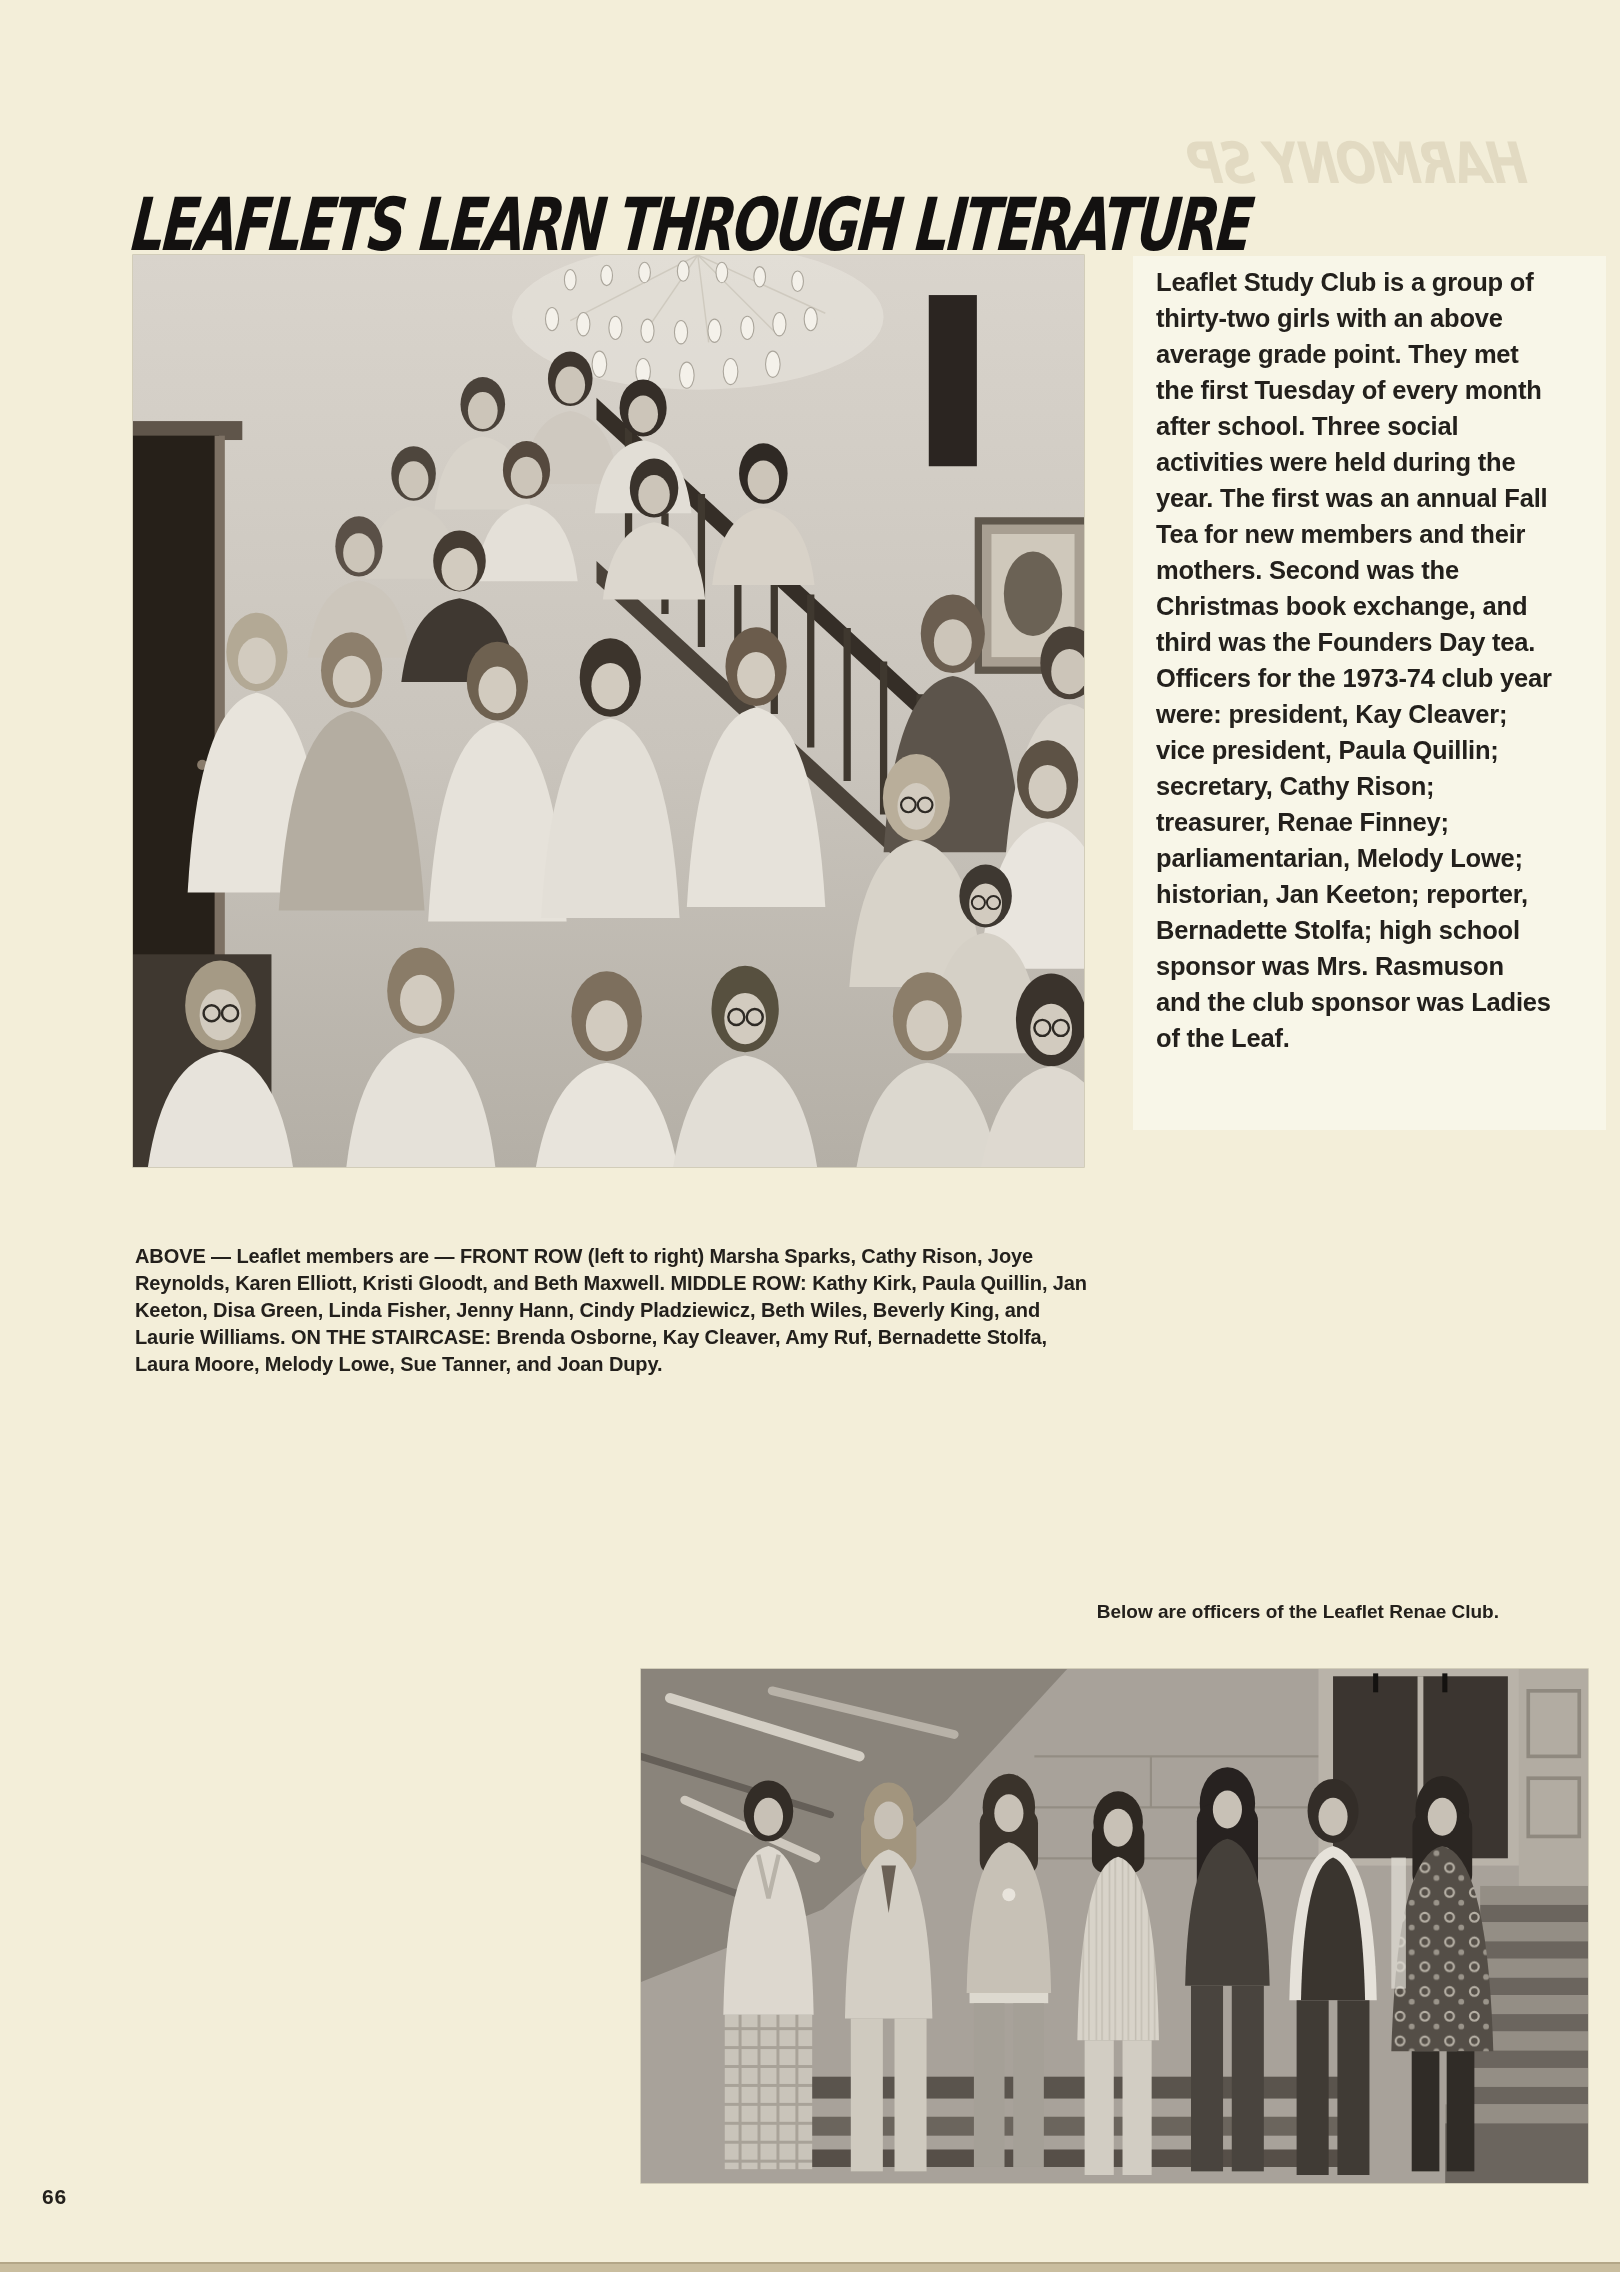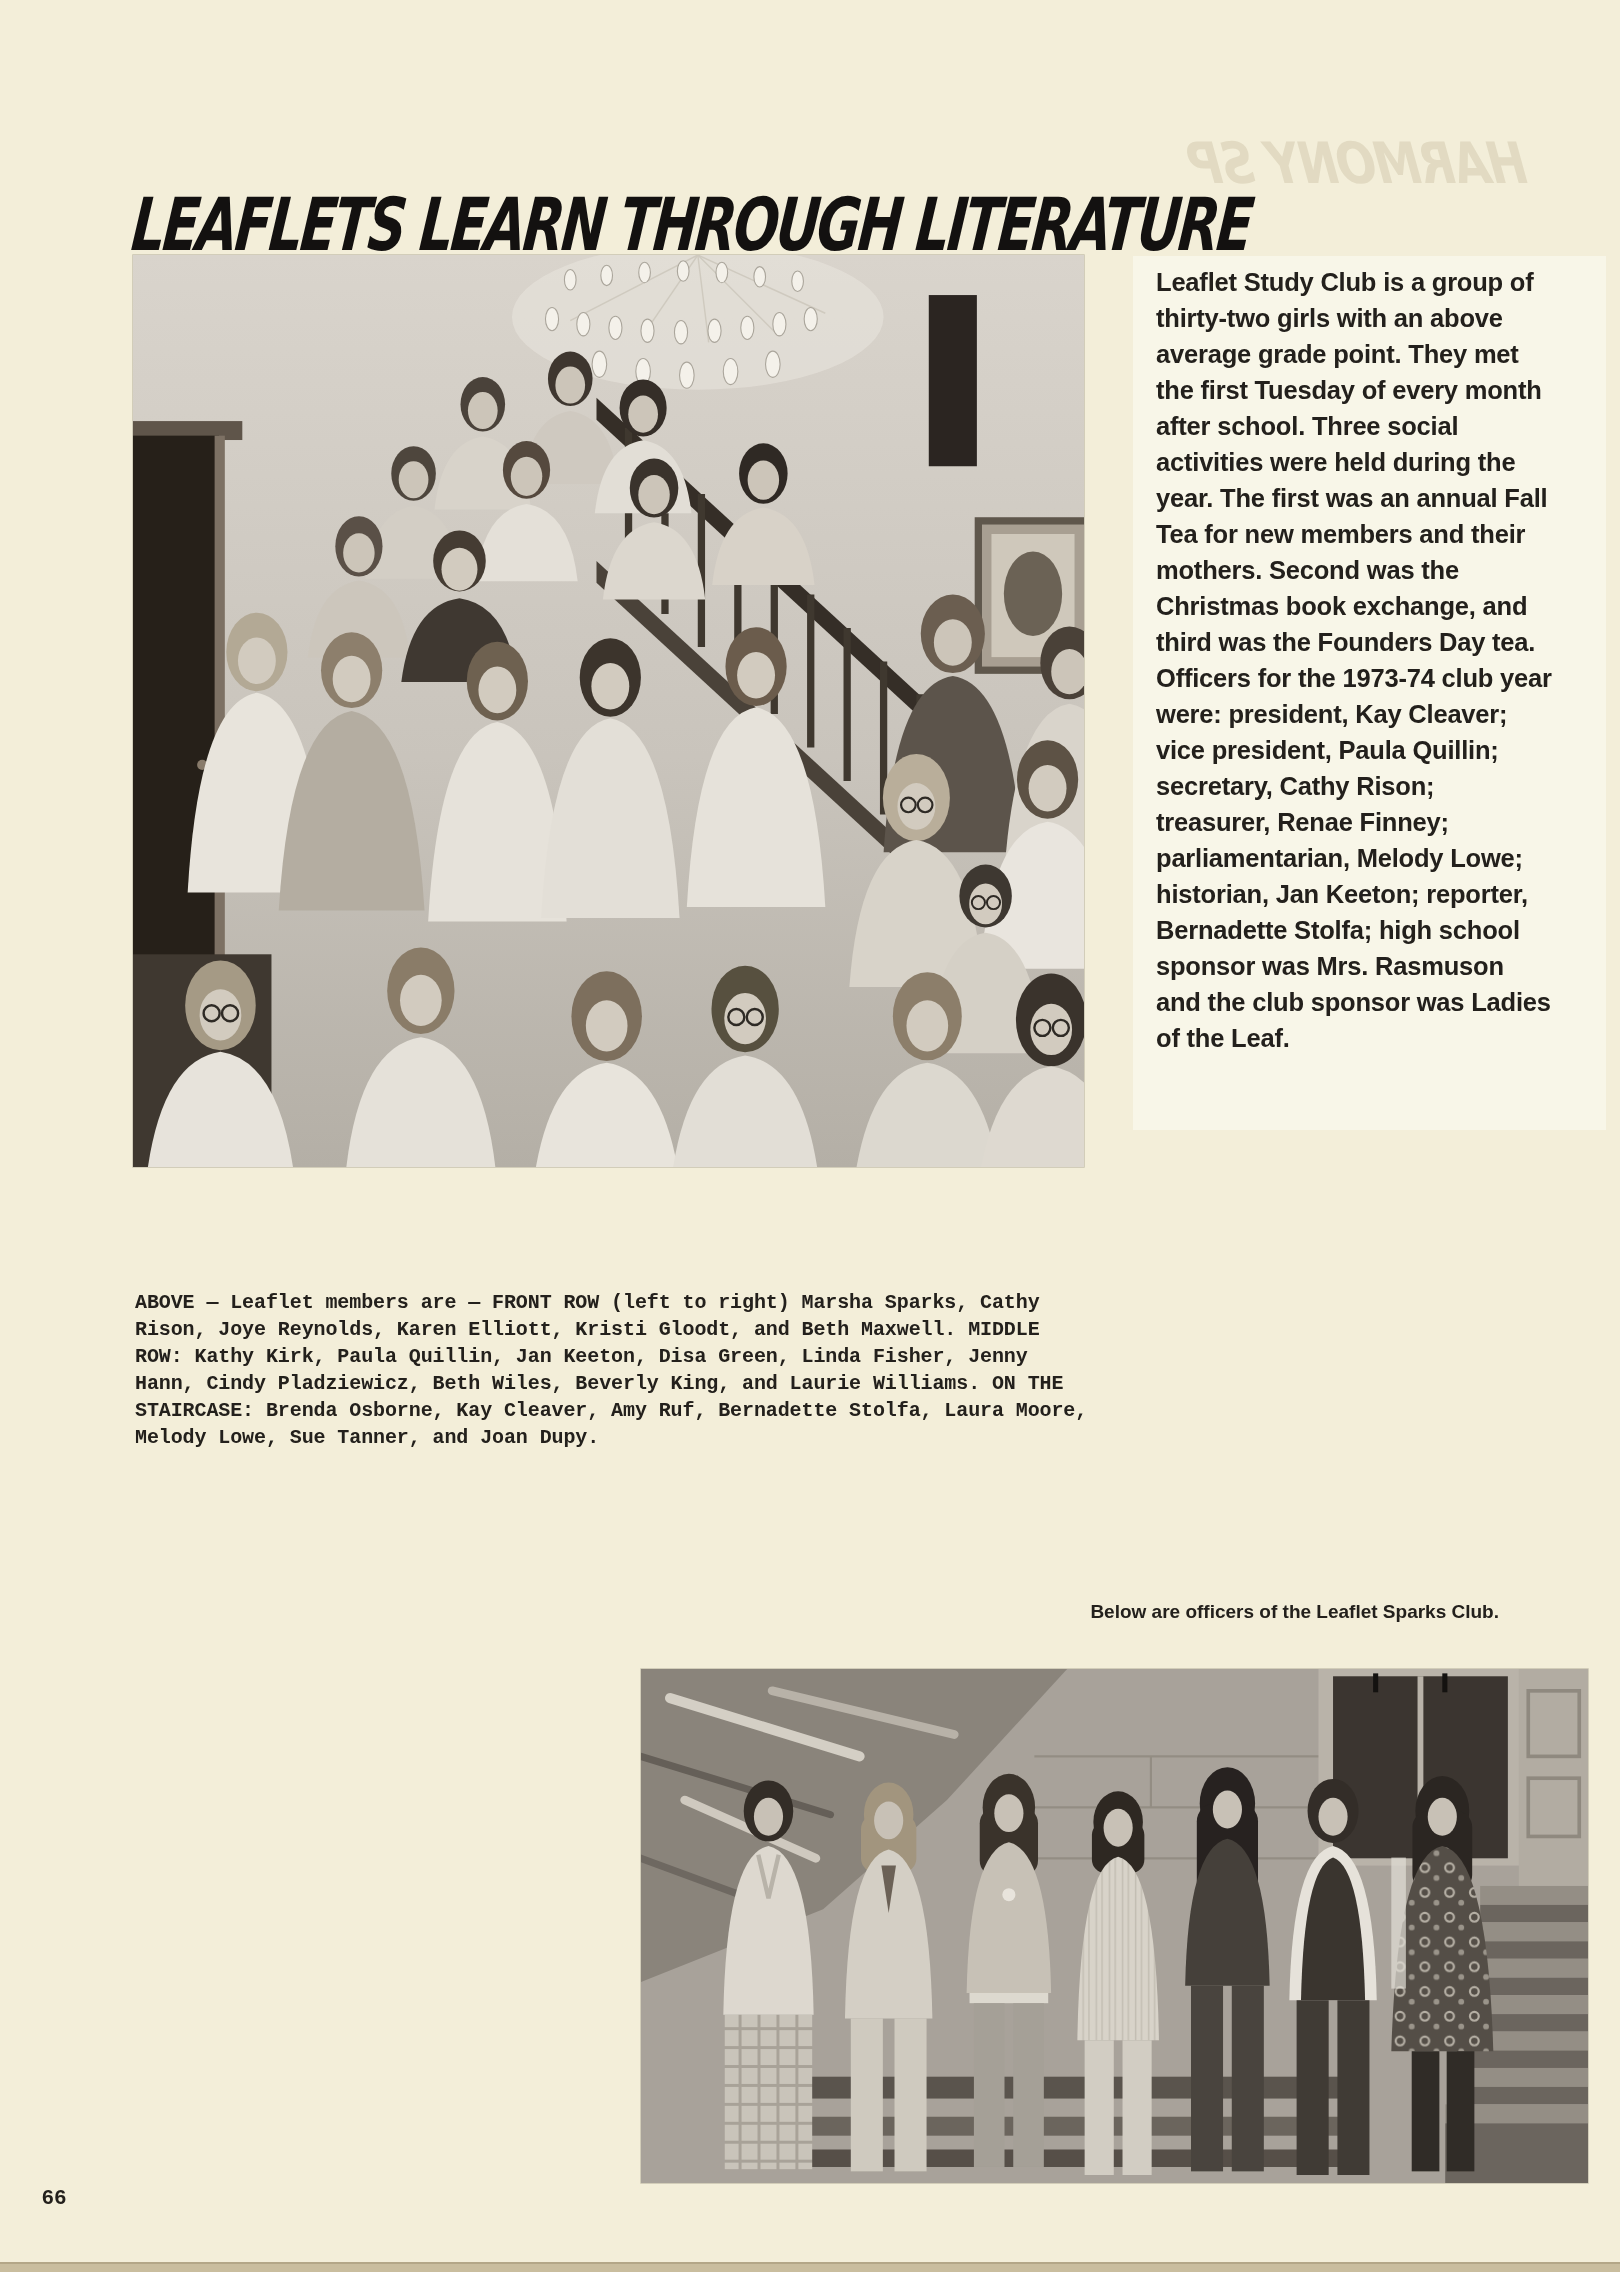--- a/index.html
+++ b/index.html
@@ -29,22 +29,22 @@
   }
   .photo{position:absolute;box-shadow:0 0 0 0.7px rgba(60,50,40,.25);background:#c7c2ba;}
   .photo-members{left:133px;top:255px;width:951px;height:912px;}
   .photo-officers{left:641px;top:1669px;width:947px;height:514px;}
   .photo svg{display:block;width:100%;height:100%;}
   .article-body{
     position:absolute;left:1156px;top:256px;width:397px;
     font-size:25.5px;line-height:36px;font-weight:bold;letter-spacing:-0.2px;margin-top:8px;
   }
   .caption-members{
-    position:absolute;left:135px;top:1269px;width:954px;
-    font-size:20px;line-height:27px;font-weight:bold;letter-spacing:-0.1px;font-family:Liberation Mono, monospace;
+    position:absolute;left:135px;top:1223px;width:954px;
+    font-size:20px;line-height:27px;font-weight:bold;letter-spacing:-0.1px;
   }
   .caption-officers{
     position:absolute;right:122px;top:1582px;white-space:nowrap;
     font-size:19px;font-weight:bold;
   }
   .page-number{
     position:absolute;left:42px;top:2185px;
     font-size:21px;font-weight:bold;letter-spacing:0.7px;
   }
   .page-bottom-edge{
@@ -296,21 +296,21 @@
           <path d="M-95 240 Q-80 70 0 58 Q80 70 95 240 Z" fill="#ded9d0"></path>
         </g>
   </g>
 </svg>
 </div>
 
 <p class="article-body">Leaflet Study Club is a group of thirty-two girls with an above average grade point. They met the first Tuesday of every month after school. Three social activities were held during the year. The first was an annual Fall Tea for new members and their mothers. Second was the Christmas book exchange, and third was the Founders Day tea. Officers for the 1973-74 club year were: president, Kay Cleaver; vice president, Paula Quillin; secretary, Cathy Rison; treasurer, Renae Finney; parliamentarian, Melody Lowe; historian, Jan Keeton; reporter, Bernadette Stolfa; high school sponsor was Mrs. Rasmuson and the club sponsor was Ladies of the Leaf.</p>
 
 <p class="caption-members">ABOVE — Leaflet members are — FRONT ROW (left to right) Marsha Sparks, Cathy Rison, Joye Reynolds, Karen Elliott, Kristi Gloodt, and Beth Maxwell. MIDDLE ROW: Kathy Kirk, Paula Quillin, Jan Keeton, Disa Green, Linda Fisher, Jenny Hann, Cindy Pladziewicz, Beth Wiles, Beverly King, and Laurie Williams. ON THE STAIRCASE: Brenda Osborne, Kay Cleaver, Amy Ruf, Bernadette Stolfa, Laura Moore, Melody Lowe, Sue Tanner, and Joan Dupy.</p>
 
-<p class="caption-officers">Below are officers of the Leaflet Sparks Club.</p>
+<p class="caption-officers">Below are officers of the Leaflet Renae Club.</p>
 
 <div class="photo photo-officers">
 <svg viewBox="0 0 1300 706" preserveAspectRatio="none">
   <defs>
     <pattern id="plaid" width="26" height="26" patternUnits="userSpaceOnUse">
       <rect width="26" height="26" fill="#c9c4ba"></rect>
       <path d="M0 13 H26 M13 0 V26" stroke="#a8a298" stroke-width="4"></path>
     </pattern>
     <pattern id="stripes" width="18" height="18" patternUnits="userSpaceOnUse">
       <rect width="18" height="18" fill="#d8d3c9"></rect>

